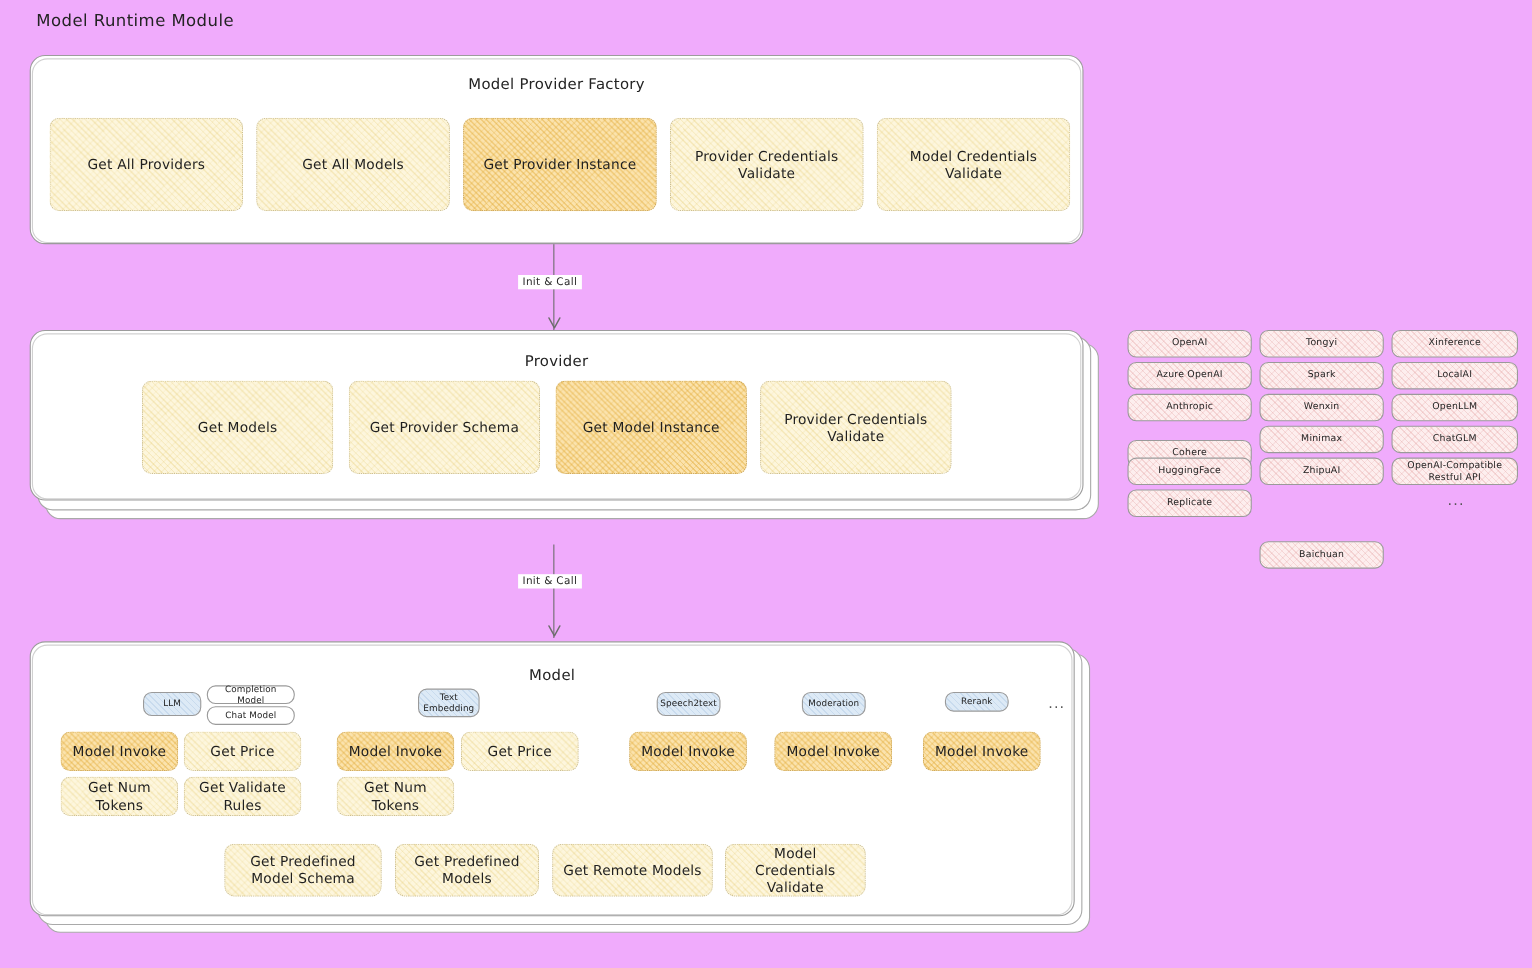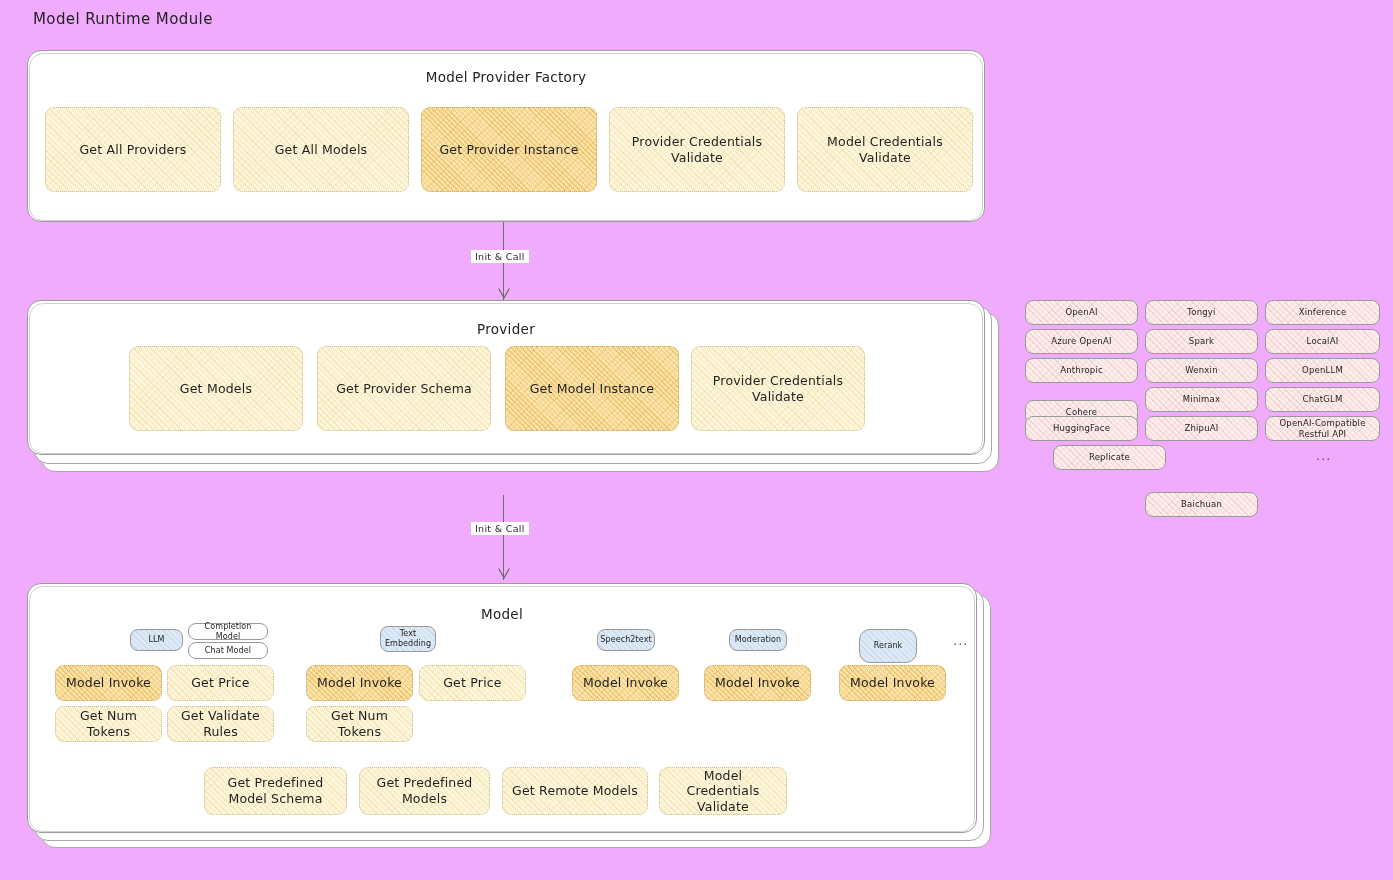--- a/index.html
+++ b/index.html
@@ -183,21 +183,21 @@
     <div class="node yellow" style="left:663px; top:45px; width:174px; height:85px;">Provider Credentials Validate</div>
   </div>
 
   <div style="position:absolute; left:1025px; top:300px; width:355px; height:175px;">
 
     <div class="node pink" style="left:0px; top:0px; width:113px; height:25px;">OpenAI</div>
     <div class="node pink" style="left:0px; top:29px; width:113px; height:25px;">Azure OpenAI</div>
     <div class="node pink" style="left:0px; top:58px; width:113px; height:25px;">Anthropic</div>
     <div class="node pink" style="left:0px; top:87px; width:113px; height:25px;margin-top:13px;">Cohere</div>
     <div class="node pink" style="left:0px; top:116px; width:113px; height:25px;">HuggingFace</div>
-    <div class="node pink" style="left:0px; top:145px; width:113px; height:25px;margin-left:28px;">Replicate</div>
+    <div class="node pink" style="left:0px; top:145px; width:113px; height:25px;">Replicate</div>
 
     <div class="node pink" style="left:120px; top:0px; width:113px; height:25px;">Tongyi</div>
     <div class="node pink" style="left:120px; top:29px; width:113px; height:25px;">Spark</div>
     <div class="node pink" style="left:120px; top:58px; width:113px; height:25px;">Wenxin</div>
     <div class="node pink" style="left:120px; top:87px; width:113px; height:25px;">Minimax</div>
     <div class="node pink" style="left:120px; top:116px; width:113px; height:25px;">ZhipuAI</div>
     <div class="node pink" style="left:120px; top:145px; width:113px; height:25px;margin-top:47px;">Baichuan</div>
 
     <div class="node pink" style="left:240px; top:0px; width:115px; height:25px;">Xinference</div>
     <div class="node pink" style="left:240px; top:29px; width:115px; height:25px;">LocalAI</div>
@@ -235,21 +235,21 @@
     <div class="node orange" style="left:278px; top:81px; width:107px; height:36px;">Model Invoke</div>
     <div class="node yellow" style="left:391px; top:81px; width:107px; height:36px;">Get Price</div>
     <div class="node yellow" style="left:278px; top:122px; width:107px; height:36px;">Get Num Tokens</div>
 
     <div class="node blue" style="left:569px; top:45px; width:58px; height:22px;">Speech2text</div>
     <div class="node orange" style="left:544px; top:81px; width:107px; height:36px;">Model Invoke</div>
 
     <div class="node blue" style="left:701px; top:45px; width:58px; height:22px;">Moderation</div>
     <div class="node orange" style="left:676px; top:81px; width:107px; height:36px;">Model Invoke</div>
 
-    <div class="node blue" style="left:831px; top:45px; width:58px; height:34px;border-radius:11px;">Rerank</div>
+    <div class="node blue" style="left:831px; top:45px; width:58px; height:18px;">Rerank</div>
     <div class="node orange" style="left:811px; top:81px; width:107px; height:36px;">Model Invoke</div>
 
     <div class="ellipsis" style="left:925px; top:49px;">...</div>
 
     <div class="node yellow" style="left:176px; top:183px; width:143px; height:48px;">Get Predefined Model Schema</div>
     <div class="node yellow" style="left:331px; top:183px; width:131px; height:48px;">Get Predefined Models</div>
     <div class="node yellow" style="left:474px; top:183px; width:146px; height:48px;">Get Remote Models</div>
     <div class="node yellow" style="left:631px; top:183px; width:128px; height:48px;">Model Credentials Validate</div>
   </div>
 

